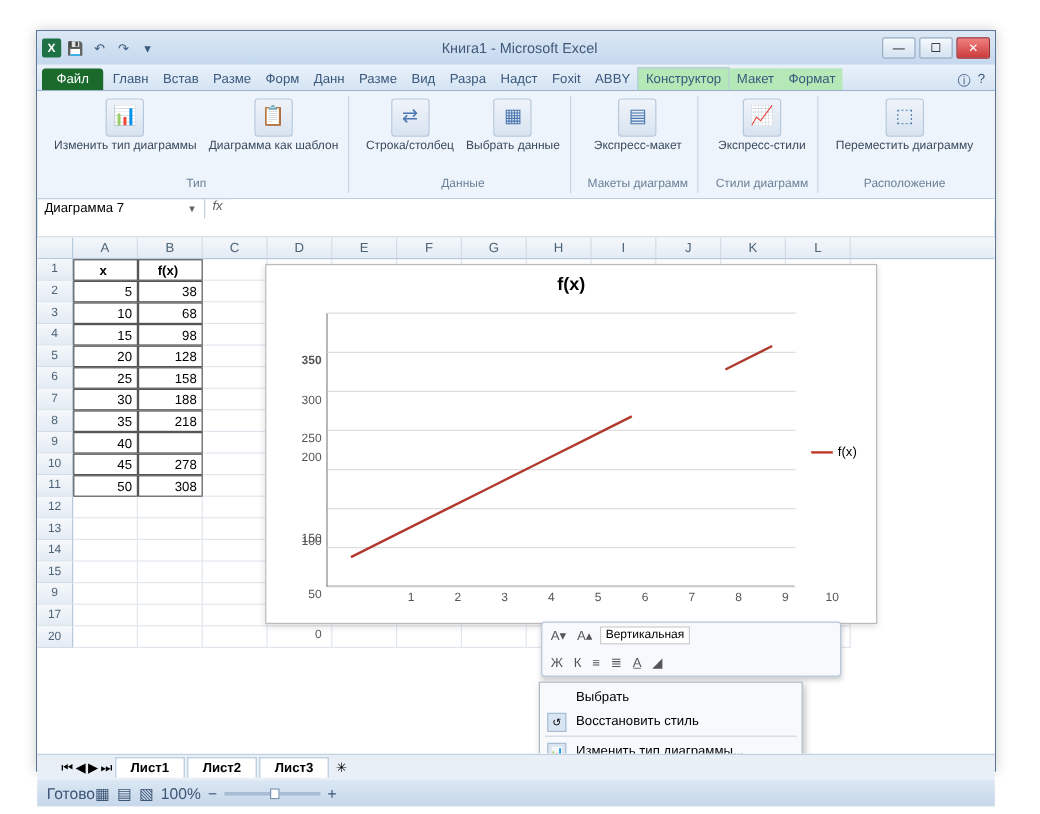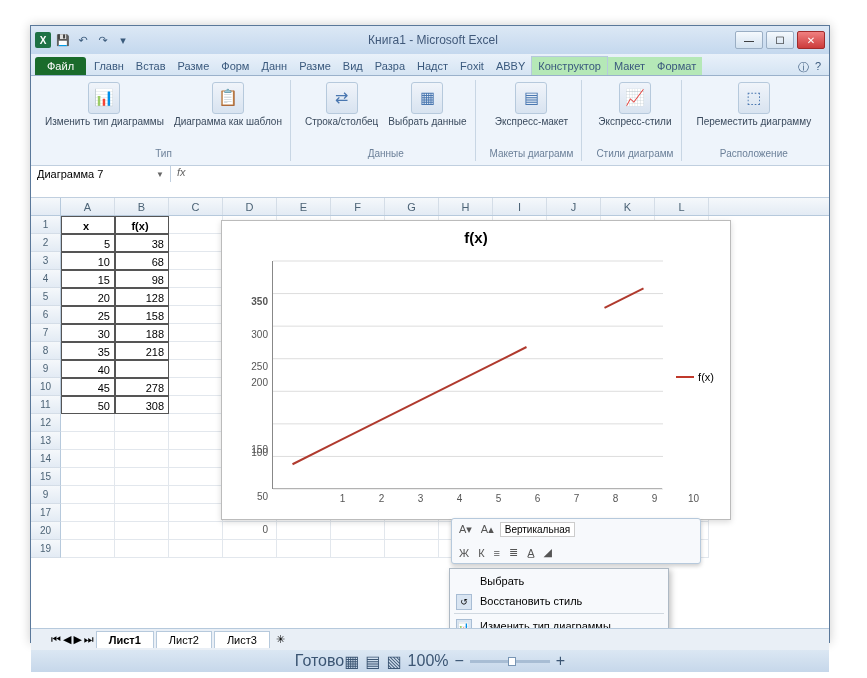--- a/index.html
+++ b/index.html
@@ -60,23 +60,23 @@
 .mini-toolbar { position:absolute; left:420px; top:320px; width:250px; height:46px; background:#f7f9fc; border:1px solid #b6c9dc; border-radius:3px; box-shadow:0 2px 4px rgba(0,0,0,.2); display:flex; flex-wrap:wrap; align-items:center; padding:2px 4px; font-size:11px; gap:3px;}
 .mt-item { padding:1px 3px; color:#555;}
 .mt-dd { border:1px solid #ccc; padding:1px 4px; background:#fff; font-size:10px;}
 
 .context-menu { position:absolute; left:418px; top:370px; width:220px; background:#f7f9fc; border:1px solid #aeb9c4; box-shadow:2px 2px 6px rgba(0,0,0,.25); font-size:11px; padding:2px 0;}
 .cm-item { padding:4px 8px 4px 30px; position:relative; cursor:pointer;}
 .cm-item .cicon { position:absolute; left:6px; top:3px; width:16px; height:16px; background:#d9e5f2; border:1px solid #a8bdd4; font-size:9px; display:flex; align-items:center; justify-content:center;}
 .cm-sep { border-top:1px solid #d0d8e0; margin:2px 4px;}
 
 .sheet-tabs { height:22px; border-top:1px solid #b6c9dc; display:flex; align-items:center; font-size:11px; background:#e9eff6; padding-left:20px; gap:2px;}
-.sheet-tab { background:#fff; border:1px solid #b6c9dc; border-bottom:none; padding:2px 12px; border-radius:0 0 0 0;}
+.sheet-tab { background:#fff; border:1px solid #b6c9dc; border-bottom:none; padding:2px 12px; border-radius:0 0 0 0;font-weight:bold;}
 .sheet-tab.active { font-weight:bold;}
-.statusbar { height:22px; background:linear-gradient(#dbe7f3,#c6d7ea); display:flex; align-items:center; font-size:16px; padding:0 8px; justify-content:center; color:#3b5573;}
+.statusbar { height:22px; background:linear-gradient(#dbe7f3,#c6d7ea); display:flex; align-items:center; font-size:13px; padding:0 8px; justify-content:flex-start; color:#3b5573;}
 .zoom { display:flex; align-items:center; gap:6px;}
 .zoom .track { width:80px; height:3px; background:#a8bdd4; position:relative;}
 .zoom .thumb { position:absolute; left:38px; top:-3px; width:8px; height:9px; background:#fff; border:1px solid #7895b4;}
 </style>
 </head>
 <body>
 
 <div class="window">
 
   <div class="titlebar">
@@ -453,35 +453,20 @@
           <div class="cell"></div>
           <div class="cell"></div>
           <div class="cell"></div>
           <div class="cell"></div>
           <div class="cell"></div>
           <div class="cell"></div>
           <div class="cell"></div>
         </div>
         <div class="row">
           <div class="row-h">20</div>
-          <div class="cell"></div>
-          <div class="cell"></div>
-          <div class="cell"></div>
-          <div class="cell"></div>
-          <div class="cell"></div>
-          <div class="cell"></div>
-          <div class="cell"></div>
-          <div class="cell"></div>
-          <div class="cell"></div>
-          <div class="cell"></div>
-          <div class="cell"></div>
-          <div class="cell"></div>
-        </div>
-        <div class="row">
-          <div class="row-h">19</div>
           <div class="cell"></div>
           <div class="cell"></div>
           <div class="cell"></div>
           <div class="cell"></div>
           <div class="cell"></div>
           <div class="cell"></div>
           <div class="cell"></div>
           <div class="cell"></div>
           <div class="cell"></div>
           <div class="cell"></div>

